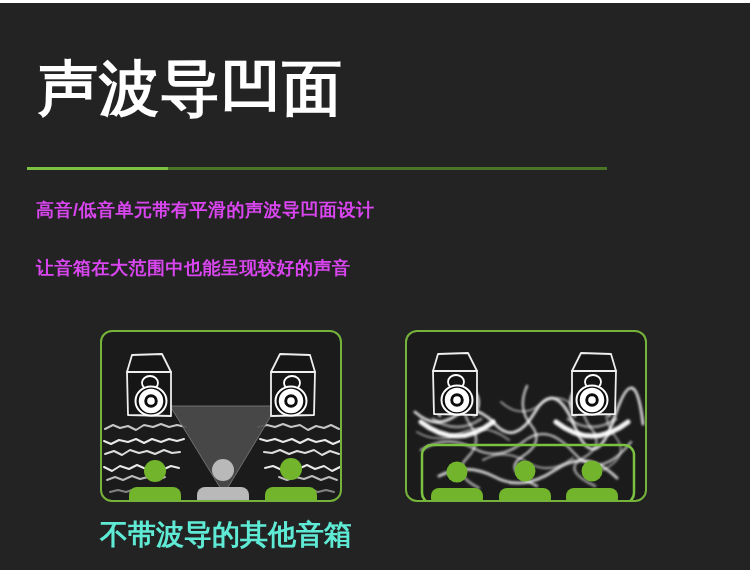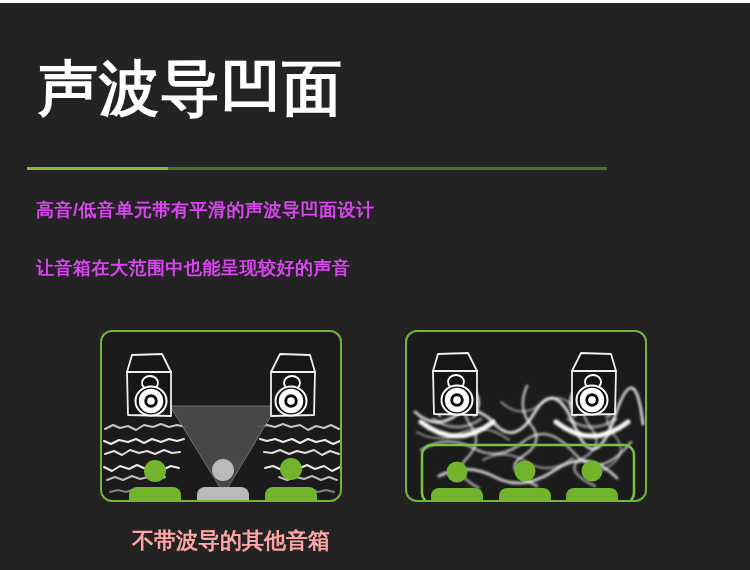--- a/index.html
+++ b/index.html
@@ -13,22 +13,22 @@
   .divider .seg-dark{flex:1;height:3px;background:#4a7426;}
   .sub{position:absolute;left:36px;margin:0;color:#d946ef;font-size:18px;font-weight:700;
        letter-spacing:0.5px;white-space:nowrap;}
   .sub.l1{top:198px;}
   .sub.l2{top:240px;margin-top:16px;}
   .panel{position:absolute;top:330px;width:242px;height:172px;box-sizing:border-box;
          background:#1b1b1b;border:2px solid #76b33a;border-radius:12px;overflow:hidden;}
   .panel.pl{left:100px;}
   .panel.pr{left:405px;}
   .panel svg{position:absolute;left:0;top:0;display:block;}
-  .caption{position:absolute;top:516px;width:242px;margin:10px;text-align:center;color:#fca5a5;
-           font-size:22px;font-weight:700;white-space:nowrap;}
+  .caption{position:absolute;top:516px;width:242px;margin:0;text-align:center;color:#5eead4;
+           font-size:28px;font-weight:700;white-space:nowrap;}
   .caption.cl{left:100px;}
   .caption.cr{left:405px;}
   
   .box{fill:#161616;stroke:#eeeeee;stroke-width:1.8;stroke-linejoin:round;}
   .thinln{fill:#141414;stroke:#ffffff;stroke-width:1.8;}
   .wv{fill:none;stroke:#ffffff;stroke-linecap:round;stroke-linejoin:round;}
 </style>
 </head>
 <body>
 

